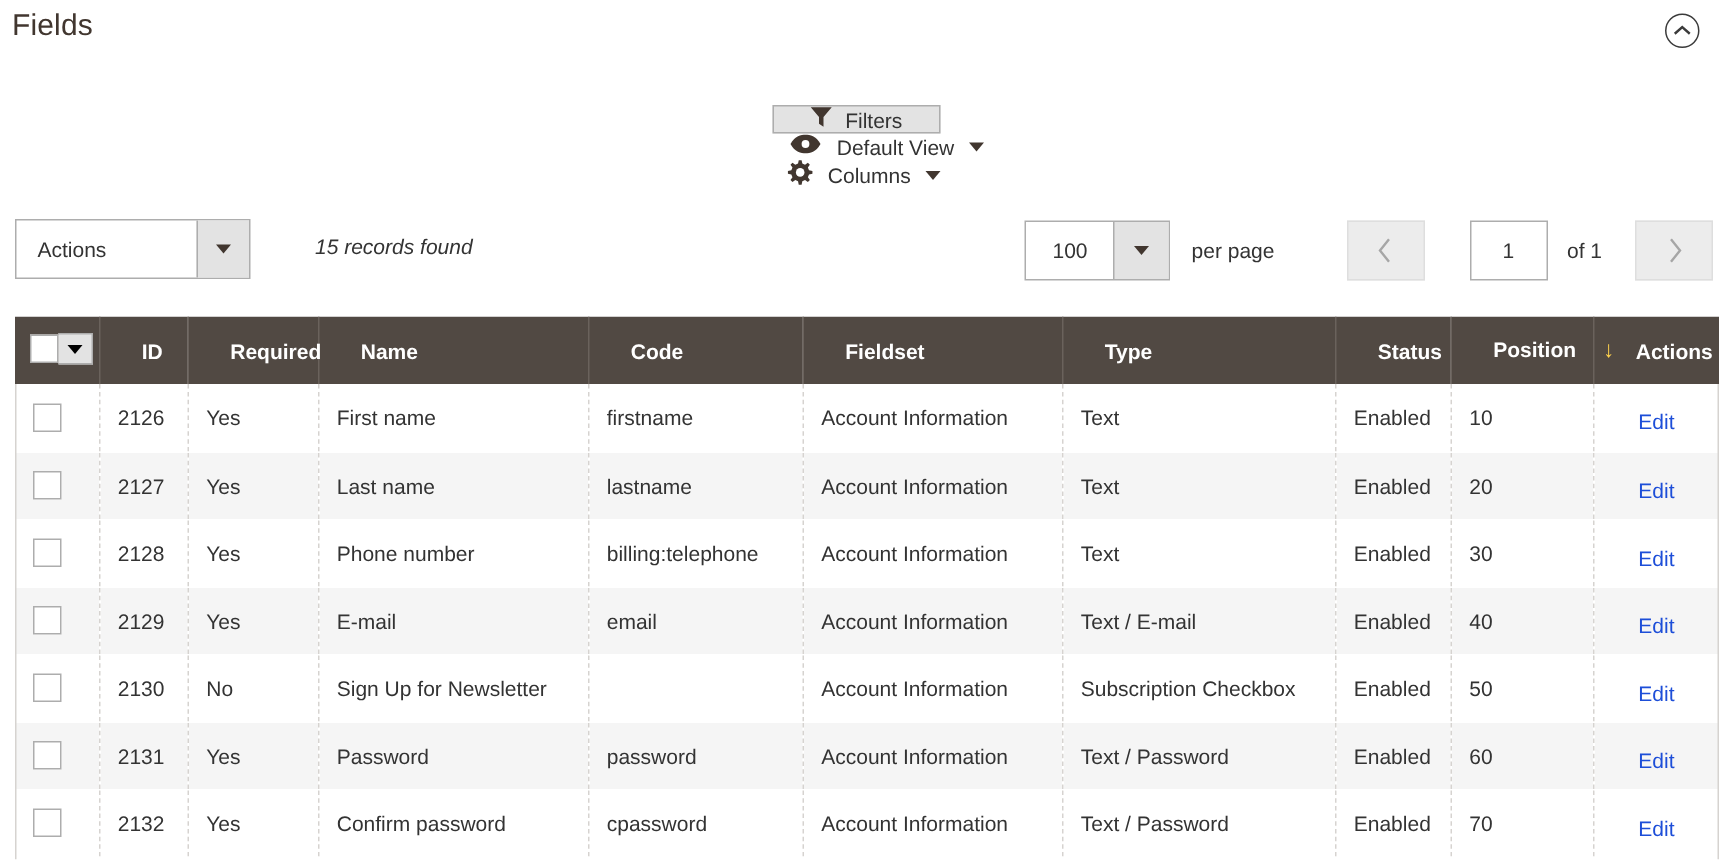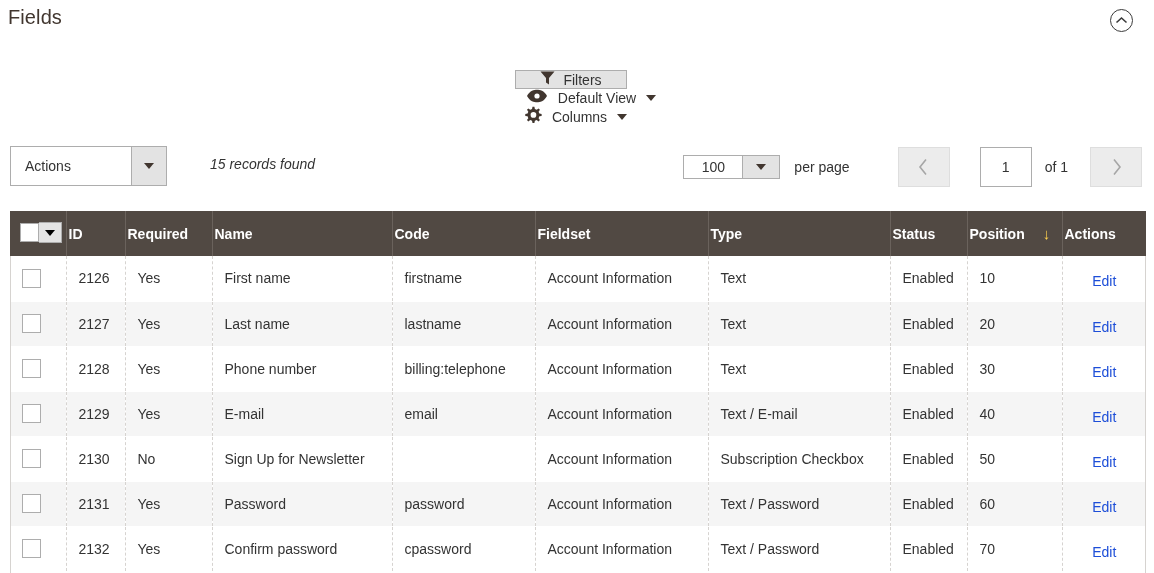--- a/index.html
+++ b/index.html
@@ -160,21 +160,21 @@
     right: 12px;
     top: 0;
     display: flex;
     align-items: center;
     height: 42px;
   }
   .perpage-select {
     display: flex;
     border: 1px solid #adadad;
     box-sizing: border-box;
-    height: 24px;
+    height: 40px;
     background: #fff;
     cursor: pointer;
   }
   .perpage-value {
     width: 58px;
     display: flex;
     align-items: center;
     justify-content: center;
     font-size: 14px;
     color: #333;
@@ -239,21 +239,21 @@
     width: 1136px;
     table-layout: fixed;
   }
   table.grid thead th {
     background: #514943;
     color: #ffffff;
     font-size: 14px;
     font-weight: bold;
     text-align: left;
     height: 45px;
-    padding: 0 2px;
+    padding: 0 28px;
     border-right: 1px solid #6a625c;
     box-sizing: border-box;
     white-space: nowrap;
     vertical-align: middle;
   }
   table.grid thead th:last-child { border-right: none; }
   table.grid thead th.col-check {
     padding: 0 0 0 10px;
   }
   .sort-arrow {

